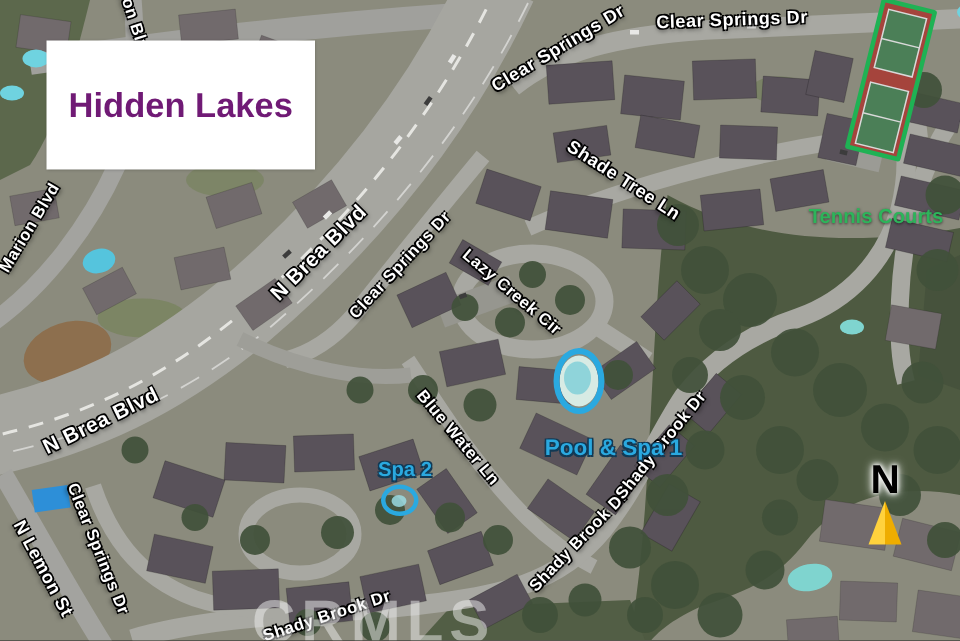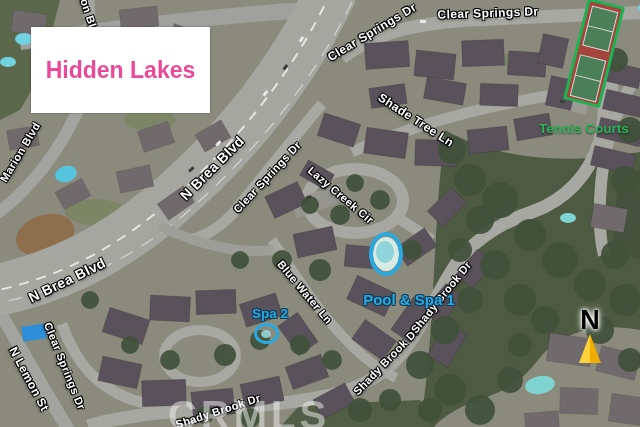--- a/index.html
+++ b/index.html
@@ -11,21 +11,21 @@
   
   .street-label{
     position:absolute;white-space:nowrap;color:#fff;font-weight:bold;
     letter-spacing:.4px;
     text-shadow:-1px -1px 0 #000,1px -1px 0 #000,-1px 1px 0 #000,1px 1px 0 #000,0 2px 3px rgba(0,0,0,.55);
     transform-origin:center center;pointer-events:none;
   }
   .title-box{
     position:absolute;left:31px;top:27px;width:179px;height:86px;background:#fff;
     display:flex;flex-direction:column;align-items:center;justify-content:center;
-    color:#ec4899;font-weight:bold;font-size:23px;line-height:1.5;text-align:center;
+    color:#701a75;font-weight:bold;font-size:23px;line-height:1.5;text-align:center;
     box-shadow:0 0 2px rgba(0,0,0,.35);
   }
   .tennis-outline{
     position:absolute;left:575px;top:1px;width:38px;height:104px;
     border:3px solid #1fb254;transform:rotate(14deg);transform-origin:center center;
     box-sizing:border-box;border-radius:2px;
   }
   .tennis-label{
     position:absolute;left:584px;top:128px;transform:translate(-50%,-50%);
     font-weight:bold;font-size:13.5px;white-space:nowrap;
@@ -283,21 +283,21 @@
       <span class="street-label" style="left: 218px; top: 411px; font-size: 11px; transform: translate(-50%, -50%) rotate(-18deg);">Shady Brook Dr</span>
       <span class="street-label" style="left: 386px; top: 361px; font-size: 11px; transform: translate(-50%, -50%) rotate(-46deg);">Shady Brook Dr</span>
       <span class="street-label" style="left: 441px; top: 297px; font-size: 11px; transform: translate(-50%, -50%) rotate(-51deg);">Shady Brook Dr</span>
     </div>
 
   <div class="title-box">
     <div>Hidden Lakes</div>
   </div>
 
   <div class="tennis-outline" style="border-color: rgb(31, 178, 84);"></div>
-  <div class="tennis-label" style="color: rgb(45, 180, 90);">Tennis Courts</div>
+  <div class="tennis-label" style="color: rgb(45, 180, 90); margin-top: 16px;">Tennis Courts</div>
 
   <div class="pool1-ellipse" style="border-color: rgb(42, 169, 224);"></div>
   <div class="pool1-label" style="color: rgb(42, 169, 224);">Pool &amp; Spa 1</div>
 
   <div class="spa2-circle" style="border-color: rgb(42, 169, 224);"></div>
   <div class="spa2-label" style="color: rgb(42, 169, 224);">Spa 2</div>
 
   <div class="compass-n">N</div>
   <div class="compass-arrow-l"></div>
   <div class="compass-arrow-r"></div>

